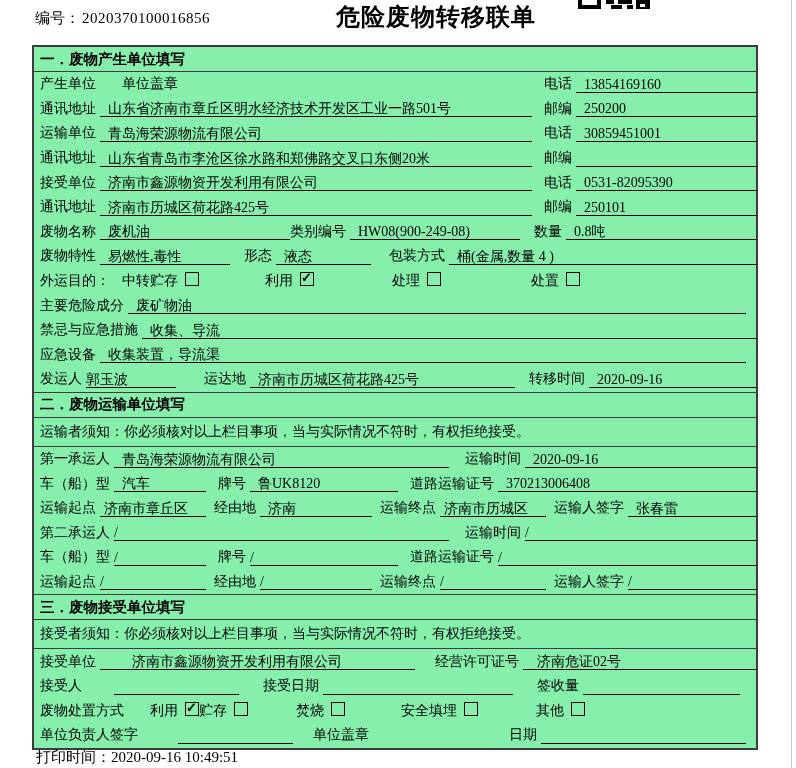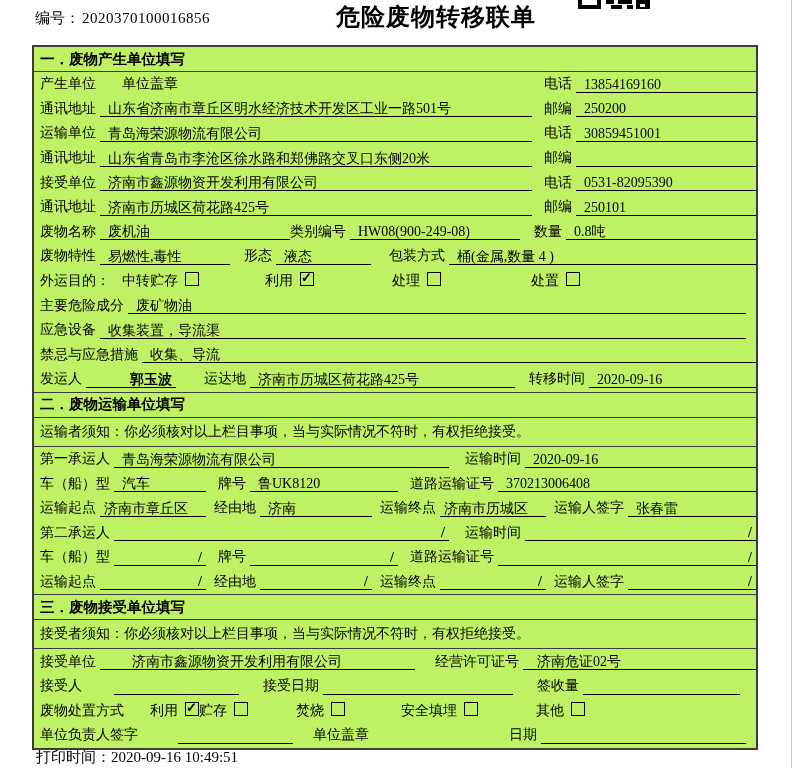--- a/index.html
+++ b/index.html
@@ -4,33 +4,33 @@
 <style>
   html,body{margin:0;padding:0;background:#fff;}
   .page{position:relative;width:796px;height:768px;background:#ffffff;overflow:hidden;
         font-family:"Liberation Serif","DejaVu Serif",serif;color:#000;}
   .serial{position:absolute;left:35px;top:9px;font-size:15px;white-space:nowrap;}
   .serial .num{margin-left:2px;letter-spacing:0.5px;}
   .title{position:absolute;left:0;right:0;top:1px;text-align:center;font-size:24px;
          font-weight:bold;transform:translateX(38px);letter-spacing:1px;}
   .qr{position:absolute;left:578px;top:0;}
   .form{position:absolute;left:32px;top:45px;width:726px;border:2px solid #3c3c3c;
-        box-sizing:border-box;background:#bef264;}
+        box-sizing:border-box;background:#86efac;}
   .sec{height:24px;display:flex;align-items:center;padding-left:6px;font-weight:bold;
        font-size:14.5px;border-top:1px solid #3c3c3c;border-bottom:1px solid #3c3c3c;}
   .sec.first{border-top:none;}
   .notice{height:28px;display:flex;align-items:center;padding-left:6px;font-size:14px;
           border-bottom:1px solid #3c3c3c;}
   .row{display:flex;align-items:center;height:24.6px;padding-left:6px;font-size:14px;}
   .lbl{flex:none;white-space:nowrap;margin-right:4px;}
   .val{flex:none;border-bottom:1px solid #000;white-space:nowrap;overflow:hidden;
        padding:0 4px 1px 8px;line-height:17px;height:17px;box-sizing:border-box;}
   .grow{flex:1 1 auto;}
   .mr12{margin-right:12px;}
-  .ctr{text-align:right;padding-left:0;font-weight:bold;}
+  .ctr{text-align:left;padding-left:0;}
   .sp{flex:1 1 auto;}
   .opt{display:inline-flex;align-items:flex-start;white-space:nowrap;}
   .cb{display:inline-block;width:12px;height:12px;border:1px solid #000;margin-left:7px;
       position:relative;flex:none;}
   .cb.checked::after{content:"✓";position:absolute;left:0px;top:-3px;font-size:13px;font-weight:bold;}
   .print{position:absolute;left:36px;top:748px;font-size:15px;white-space:nowrap;}
   .edge{position:absolute;left:791px;top:0;width:1px;height:768px;background:#c8c8c8;}
 </style>
 </head>
 <body>
@@ -137,27 +137,27 @@
         <span class="cb"></span>
       </span>
     </div>
 
     <div class="row">
       <span class="lbl">主要危险成分</span>
       <span class="val grow" style="margin-right:10px">废矿物油</span>
     </div>
 
     <div class="row">
+      <span class="lbl">禁忌与应急措施</span>
+      <span class="val grow">收集、导流</span>
+    </div>
+
+    <div class="row">
       <span class="lbl">应急设备</span>
       <span class="val grow" style="margin-right:10px">收集装置，导流渠</span>
-    </div>
-
-    <div class="row">
-      <span class="lbl">禁忌与应急措施</span>
-      <span class="val grow">收集、导流</span>
     </div>
 
     <div class="row">
       <span class="lbl">发运人</span>
       <span class="val ctr" style="width:90px">郭玉波</span>
       <span class="lbl" style="margin-left:28px">运达地</span>
       <span class="val" style="width:265px">济南市历城区荷花路425号</span>
       <span class="lbl" style="margin-left:14px">转移时间</span>
       <span class="val grow">2020-09-16</span>
     </div>

